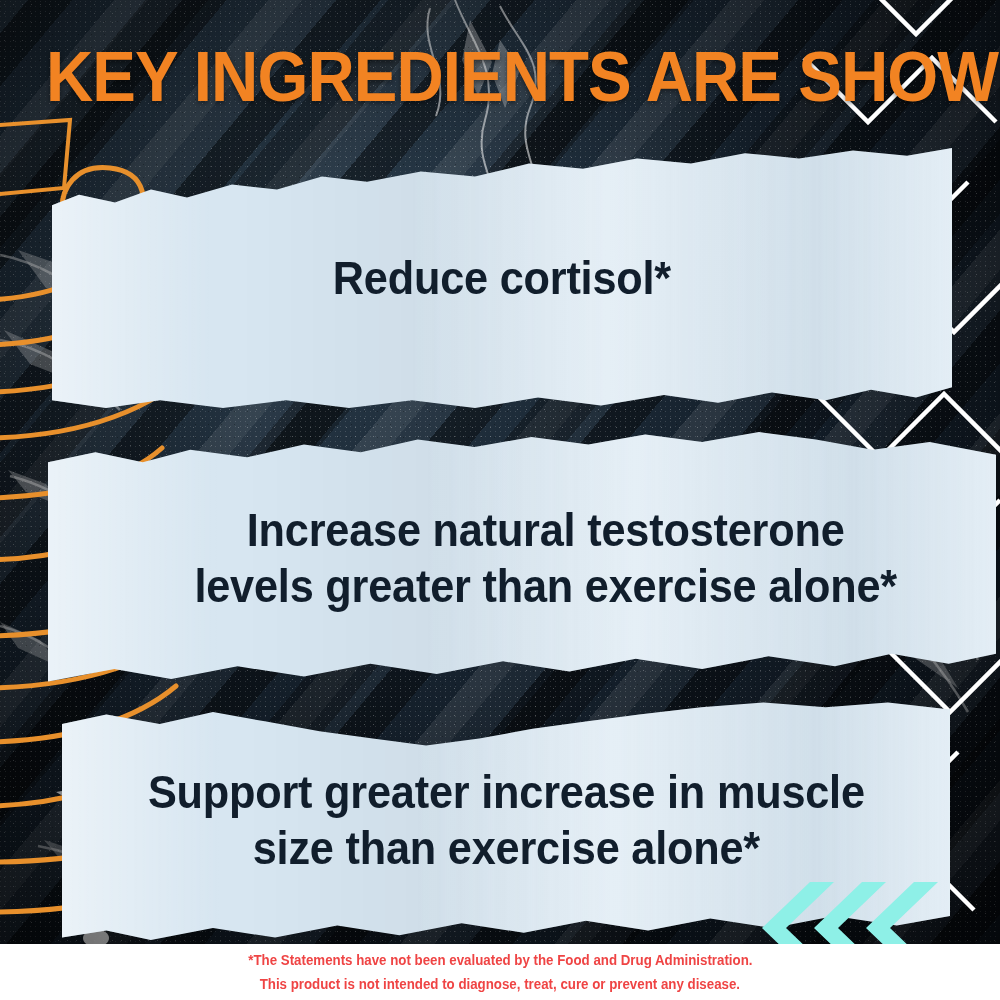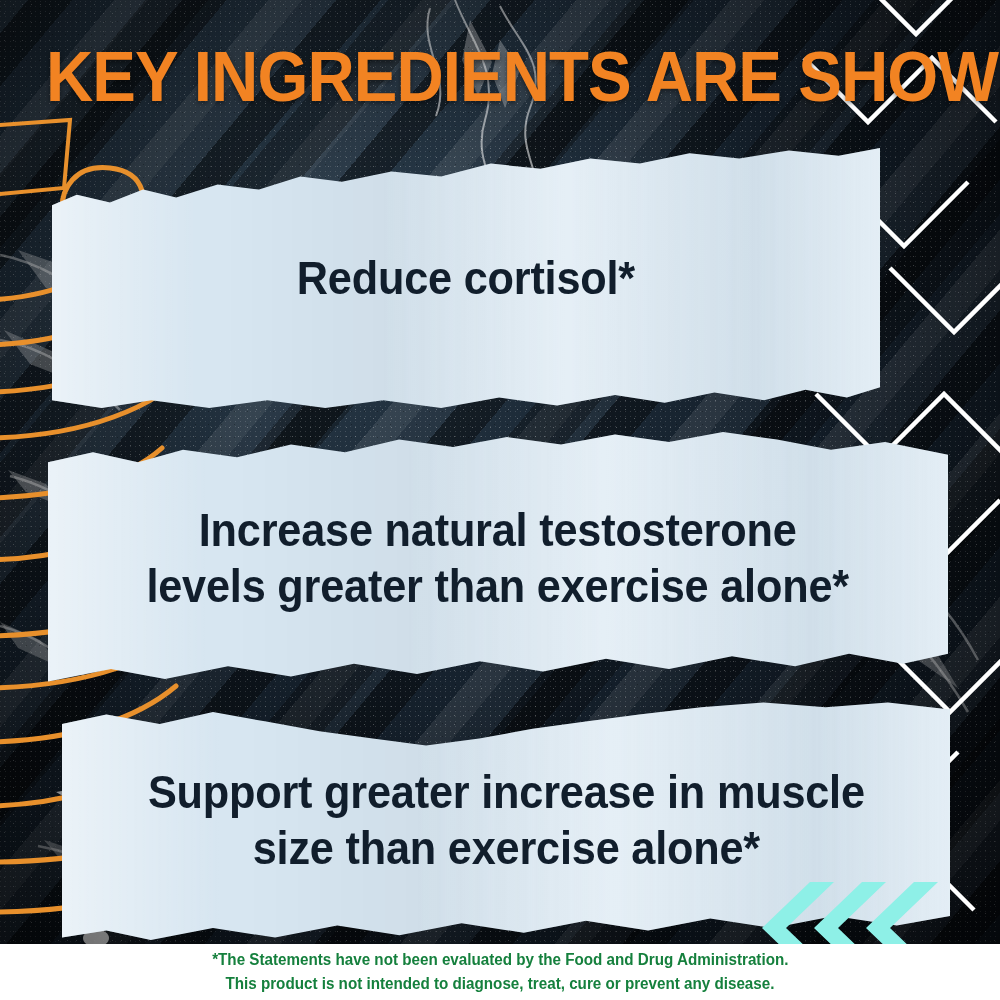--- a/index.html
+++ b/index.html
@@ -135,21 +135,21 @@
     position: relative;
     z-index: 2;
     font-family: "Liberation Sans Narrow", "Liberation Sans", sans-serif;
     font-weight: 700;
     letter-spacing: -0.2px;
     transform: scaleX(.94);
   }
 
   #strip1 {
     left: 52px; top: 148px;
-    width: 828px; height: 260px;
+    width: 900px; height: 260px;
   }
   #strip1 .strip-text { font-size: 46px; line-height: 54px; }
 
   #strip2 {
     left: 48px; top: 432px;
     width: 900px; height: 252px;
   }
   #strip2 .strip-text { font-size: 46px; line-height: 56px; }
 
   #strip3 {
@@ -159,28 +159,28 @@
   #strip3 .strip-text { font-size: 46px; line-height: 56px; }
 
   
   .disclaimer {
     position: absolute;
     left: 0;
     top: 944px;
     width: 1000px;
     height: 56px;
     background: #ffffff;
-    color: #15803d;
+    color: #ef4444;
     display: flex;
     flex-direction: column;
     align-items: center;
     justify-content: center;
     font-family: "Liberation Sans Narrow", "Liberation Sans", sans-serif;
     font-weight: 700;
-    font-size: 16px;
+    font-size: 14px;
     line-height: 24px;
     text-align: center;
   }
   .disclaimer span { transform: scaleX(.95); display: block; }
 </style>
 </head>
 <body>
 
 <div id="poster">
 
@@ -261,21 +261,21 @@
 
   <div class="headline">KEY INGREDIENTS ARE SHOWN TO</div>
 
   <div class="strip" id="strip1" style="clip-path: polygon(0% 22%, 3% 18%, 7% 21%, 11% 16%, 15% 19%, 20% 14%, 25% 16%, 30% 11%, 35% 13%, 41% 9%, 47% 11%, 53% 6%, 59% 8%, 65% 4%, 71% 6%, 77% 2%, 83% 4%, 89% 1%, 95% 3%, 100% 0%, 100% 92%, 96% 96%, 91% 93%, 86% 97%, 80% 94%, 74% 98%, 68% 95%, 61% 99%, 54% 96%, 47% 100%, 40% 97%, 33% 100%, 26% 97%, 19% 100%, 12% 97%, 6% 100%, 0% 97%);">
     <div class="paper-tex"></div>
     <div class="strip-text">
       <div>Reduce cortisol*</div>
     </div>
   </div>
 
-  <div class="strip" id="strip2" style="clip-path: polygon(0% 12%, 5% 8%, 10% 12%, 15% 7%, 21% 10%, 27% 5%, 33% 8%, 39% 3%, 45% 6%, 51% 2%, 57% 5%, 63% 1%, 69% 4%, 75% 0%, 81% 3%, 87% 7%, 93% 4%, 100% 9%, 100% 88%, 95% 92%, 89% 88%, 83% 93%, 76% 89%, 69% 94%, 62% 90%, 55% 95%, 48% 91%, 41% 96%, 34% 92%, 27% 97%, 20% 93%, 13% 98%, 7% 94%, 0% 99%);">
+  <div class="strip" id="strip2" style="clip-path: polygon(0% 12%, 5% 8%, 10% 12%, 15% 7%, 21% 10%, 27% 5%, 33% 8%, 39% 3%, 45% 6%, 51% 2%, 57% 5%, 63% 1%, 69% 4%, 75% 0%, 81% 3%, 87% 7%, 93% 4%, 100% 9%, 100% 88%, 95% 92%, 89% 88%, 83% 93%, 76% 89%, 69% 94%, 62% 90%, 55% 95%, 48% 91%, 41% 96%, 34% 92%, 27% 97%, 20% 93%, 13% 98%, 7% 94%, 0% 99%); padding-left: 48px;">
     <div class="paper-tex"></div>
     <div class="strip-text">
       <div>Increase natural testosterone</div>
       <div>levels greater than exercise alone*</div>
     </div>
   </div>
 
   <div class="strip" id="strip3" style="clip-path: polygon(0% 10%, 5% 6%, 11% 10%, 17% 5%, 23% 9%, 29% 13%, 35% 16%, 41% 19%, 47% 16%, 53% 12%, 59% 9%, 65% 6%, 72% 3%, 79% 1%, 86% 3%, 93% 1%, 100% 4%, 100% 90%, 94% 94%, 87% 90%, 80% 95%, 73% 91%, 66% 96%, 59% 92%, 52% 97%, 45% 93%, 38% 98%, 31% 94%, 24% 99%, 17% 95%, 10% 100%, 5% 96%, 0% 99%);">
     <div class="paper-tex"></div>
     <div class="strip-text">

